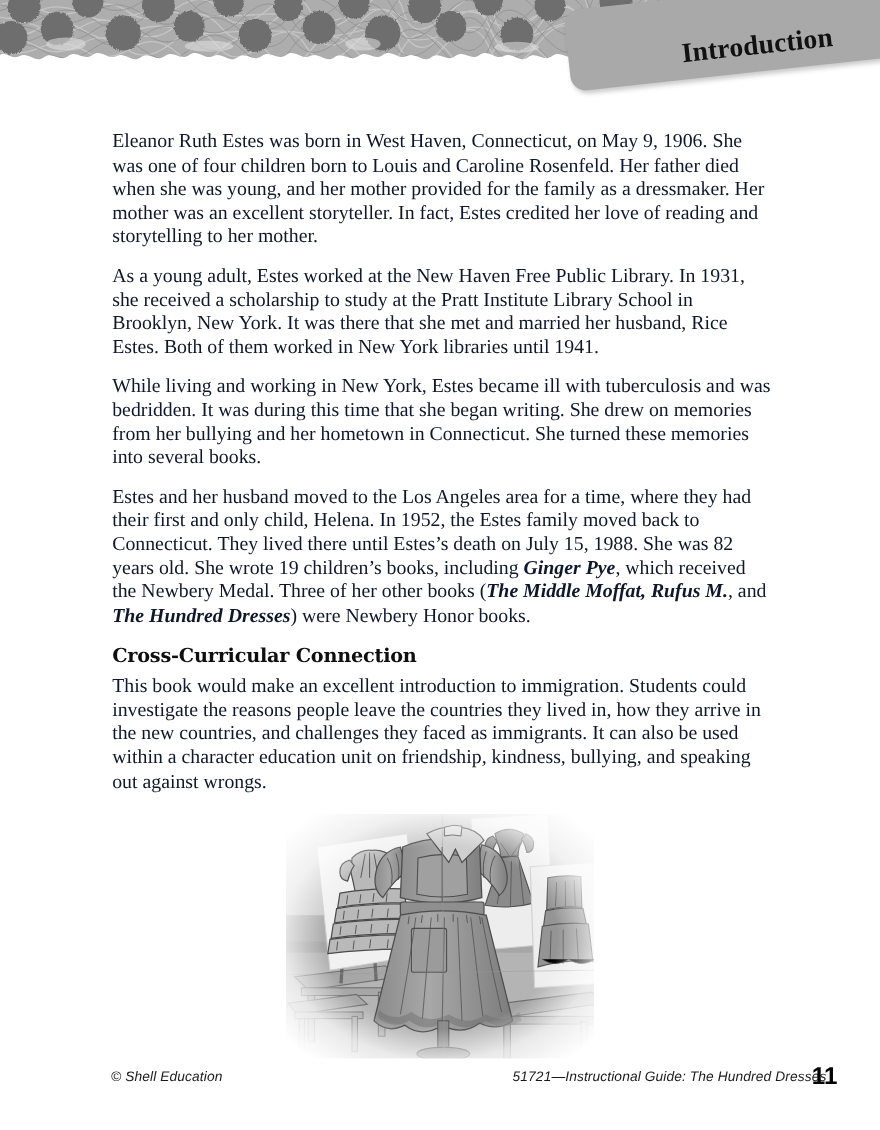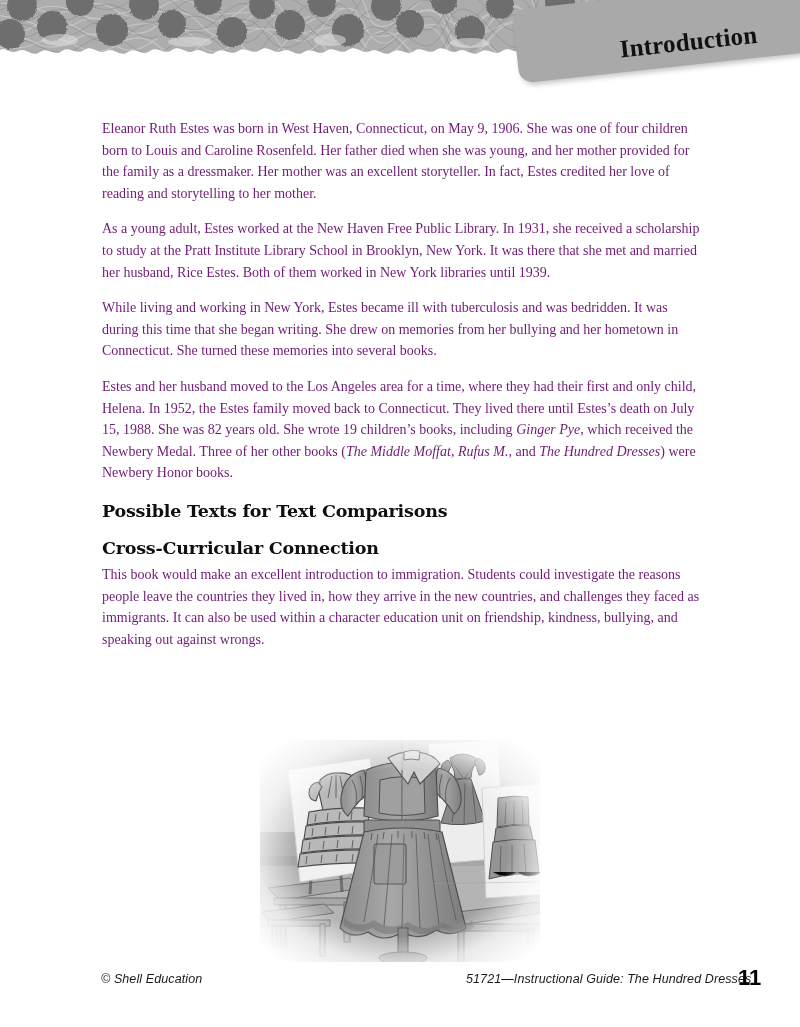--- a/index.html
+++ b/index.html
@@ -82,29 +82,29 @@
     font-family: "DejaVu Serif", "Liberation Serif", serif;
     font-weight: bold;
     font-size: 17.5px;
     margin: 17px 0 6px 0;
     letter-spacing: -0.2px;
     color: #0f0f0f;
   }
 
   p.body {
     font-family: "Liberation Serif", "DejaVu Serif", serif;
-    font-size: 14px;
+    font-size: 18px;
     line-height: 21.6px;
     margin: 0 0 14px 0;
     text-align: left;
-    color: #701a75;
+    color: #0f172a;
   }
   p.body.tight { margin-bottom: 0; }
 
-  i.title-italic { font-style: italic; }
+  i.title-italic { font-style: italic; font-weight: bold; }
 
   
   .illustration {
     position: absolute;
     left: 252px;
     top: 736px;
     width: 296px;
     height: 232px;
   }
   .illustration svg { display: block; }
@@ -276,26 +276,25 @@
   </svg>
 </div>
 
 <div class="tab"></div>
 <div class="tab-label">Introduction</div>
 
 <div class="content">
 
 
   <p class="body">Eleanor Ruth Estes was born in West Haven, Connecticut, on May 9, 1906.  She was one of four children born to Louis and Caroline Rosenfeld.  Her father died when she was young, and her mother provided for the family as a dressmaker.  Her mother was an excellent storyteller.  In fact, Estes credited her love of reading and storytelling to her mother.</p>
-  <p class="body">As a young adult, Estes worked at the New Haven Free Public Library.  In 1931, she received a scholarship to study at the Pratt Institute Library School in Brooklyn, New York.  It was there that she met and married her husband, Rice Estes.  Both of them worked in New York libraries until 1939.</p>
+  <p class="body">As a young adult, Estes worked at the New Haven Free Public Library.  In 1931, she received a scholarship to study at the Pratt Institute Library School in Brooklyn, New York.  It was there that she met and married her husband, Rice Estes.  Both of them worked in New York libraries until 1941.</p>
   <p class="body">While living and working in New York, Estes became ill with tuberculosis and was bedridden.  It was during this time that she began writing.  She drew on memories from her bullying and her hometown in Connecticut.  She turned these memories into several books.</p>
 
   <p class="body"><span>Estes and her husband moved to the Los Angeles area for a time, where they had their first and only child, Helena.  In 1952, the Estes family moved back to Connecticut.  They lived there until Estes’s death on July 15, 1988.  She was 82 years old.  She wrote 19 children’s books, including </span><i class="title-italic">Ginger Pye</i><span>, which received the Newbery Medal.  Three of her other books (</span><i class="title-italic">The Middle Moffat, Rufus M.</i><span>, and </span><i class="title-italic">The Hundred Dresses</i><span>) were Newbery Honor books.</span></p>
 
-  <h2 class="sub-title">Possible Texts for Text Comparisons</h2>
 
   <h2 class="sub-title">Cross-Curricular Connection</h2>
   <p class="body tight">This book would make an excellent introduction to immigration.  Students could investigate the reasons people leave the countries they lived in, how they arrive in the new countries, and challenges they faced as immigrants.  It can also be used within a character education unit on friendship, kindness, bullying, and speaking out against wrongs.</p>
 
 </div>
 
 <div class="illustration">
   <svg width="296" height="232" viewBox="0 0 296 232" xmlns="http://www.w3.org/2000/svg">
     <defs>
       <radialGradient id="vignette" cx="50%" cy="50%" r="62%">

